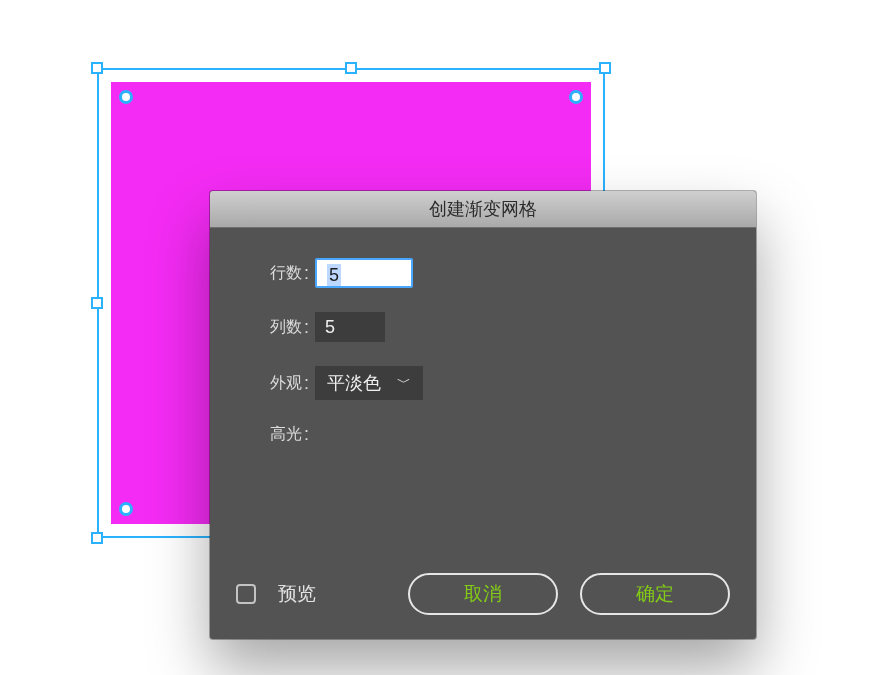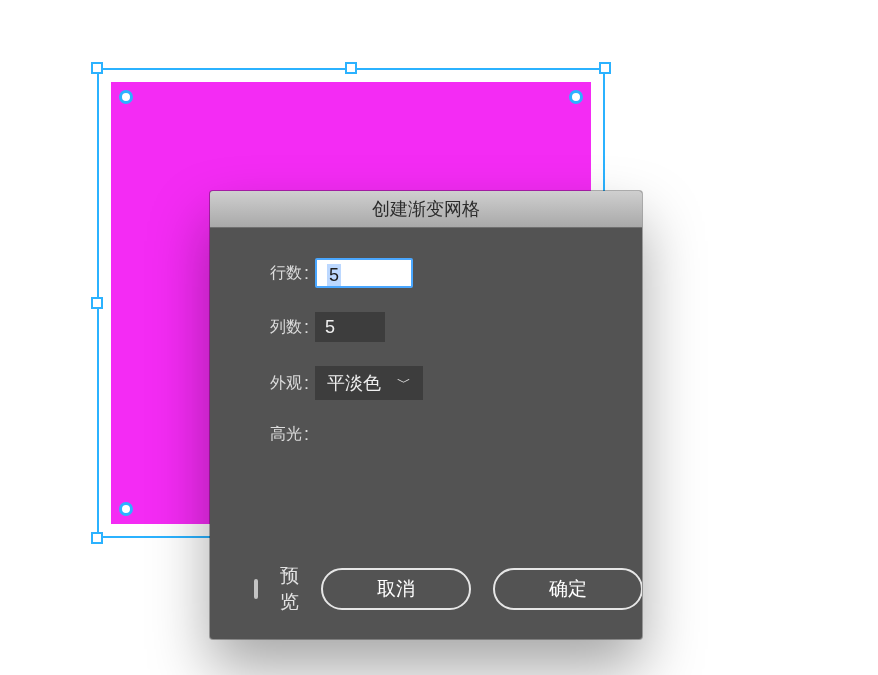--- a/index.html
+++ b/index.html
@@ -68,21 +68,21 @@
   .a-tl { left: 8px;  top: 8px; }
   .a-tr { right: 8px; top: 8px; }
   .a-bl { left: 8px;  bottom: 8px; }
   .a-br { right: 8px; bottom: 8px; }
 
   
   .dialog {
     position: absolute;
     left: 210px;
     top: 191px;
-    width: 432px;
+    width: 546px;
     height: 448px;
     background: #535353;
     border-radius: 3px;
     box-shadow: 0 30px 60px rgba(0,0,0,0.35), 0 0 0 1px rgba(0,0,0,0.3);
     overflow: hidden;
     color: #e8e8e8;
     font-size: 18px;
   }
   .dialog-titlebar {
     height: 36px;
@@ -164,21 +164,21 @@
   }
 
   .dialog-footer {
     position: absolute;
     left: 0;
     right: 0;
     bottom: 24px;
     display: flex;
     align-items: center;
     gap: 22px;
-    padding: 0 44px;
+    padding: 0 26px;
   }
   .checkbox {
     width: 20px;
     height: 20px;
     border: 2px solid #c3c3c3;
     border-radius: 4px;
     box-sizing: border-box;
     background: transparent;
   }
   .checkbox-label {
@@ -187,21 +187,21 @@
     margin-right: auto;
   }
   .btn {
     min-width: 150px;
     height: 42px;
     border: 2.5px solid #e6e6e6;
     border-radius: 21px;
     display: flex;
     align-items: center;
     justify-content: center;
-    color: #ffffff;
+    color: #84cc16;
     font-size: 19px;
     background: transparent;
     box-sizing: border-box;
     cursor: pointer;
   }
 </style>
 </head>
 <body>
 
 <div class="artboard-wrap">

